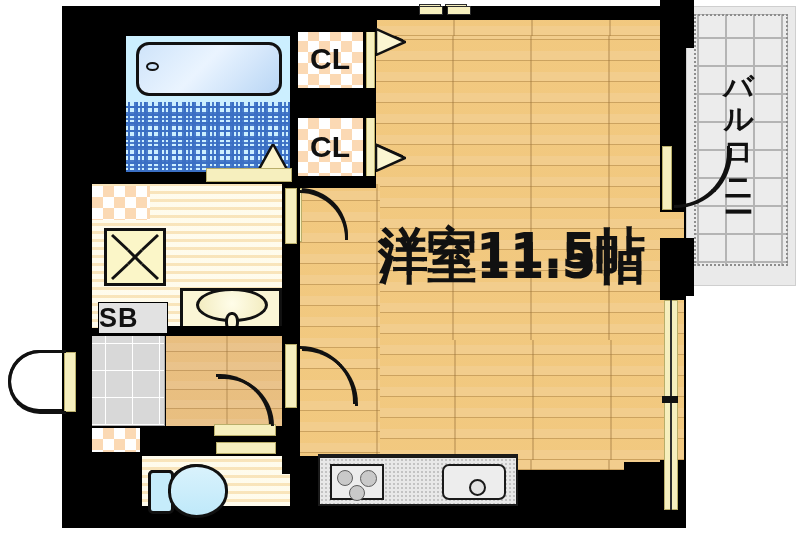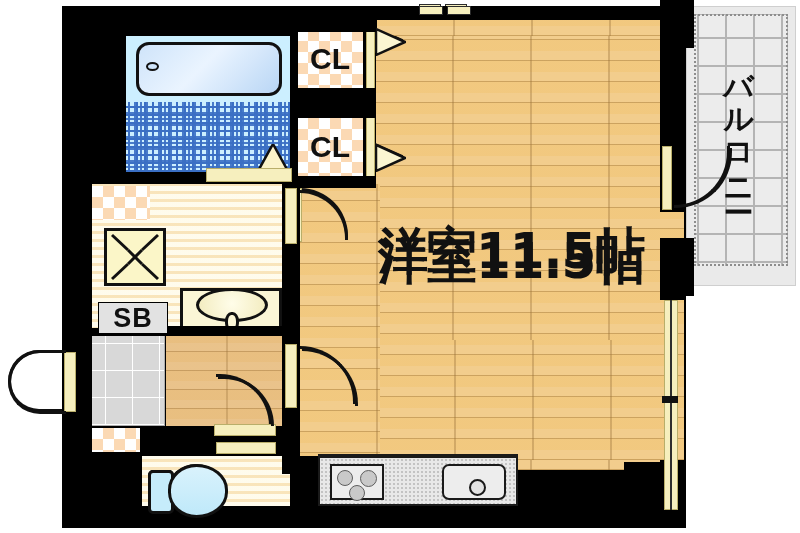--- a/index.html
+++ b/index.html
@@ -64,21 +64,21 @@
     background-image:
       repeating-linear-gradient(90deg, transparent 0 1px, #b4b4b4 1px 3px, transparent 3px 28px),
       repeating-linear-gradient(0deg, transparent 0 1px, #b4b4b4 1px 3px, transparent 3px 28px);
   }
   .ltbeam{background:#f6efbe;border:1px solid #b9ae6a;}
   .roomlabel{
     color:#111;font-weight:700;letter-spacing:-1px;white-space:nowrap;
     font-family:"DejaVu Sans","Liberation Sans",sans-serif;
   }
   .cl-text{font-weight:700;color:#111;font-family:"Liberation Sans",sans-serif;}
-  .sb-box{background:#e2e2e2;border:1px solid #000;display:flex;align-items:center;justify-content:center;}
+  .sb-box{background:#e2e2e2;border:1px solid #000;display:flex;align-items:center;}
   .sb-text{font-weight:700;color:#111;font-size:27px;font-family:"Liberation Sans",sans-serif;letter-spacing:1px;}
   .bal-text{
     writing-mode:vertical-rl;font-weight:700;color:#111;font-size:30px;
     font-family:"DejaVu Sans","Liberation Sans",sans-serif;letter-spacing:2px;
   }
   .kitchen-counter{
     background-color:#e8e8e8;
     background-image:radial-gradient(rgba(150,150,150,.45) 1px, transparent 1px);
     background-size:4px 4px;
     border:2px solid #1a1a1a;

